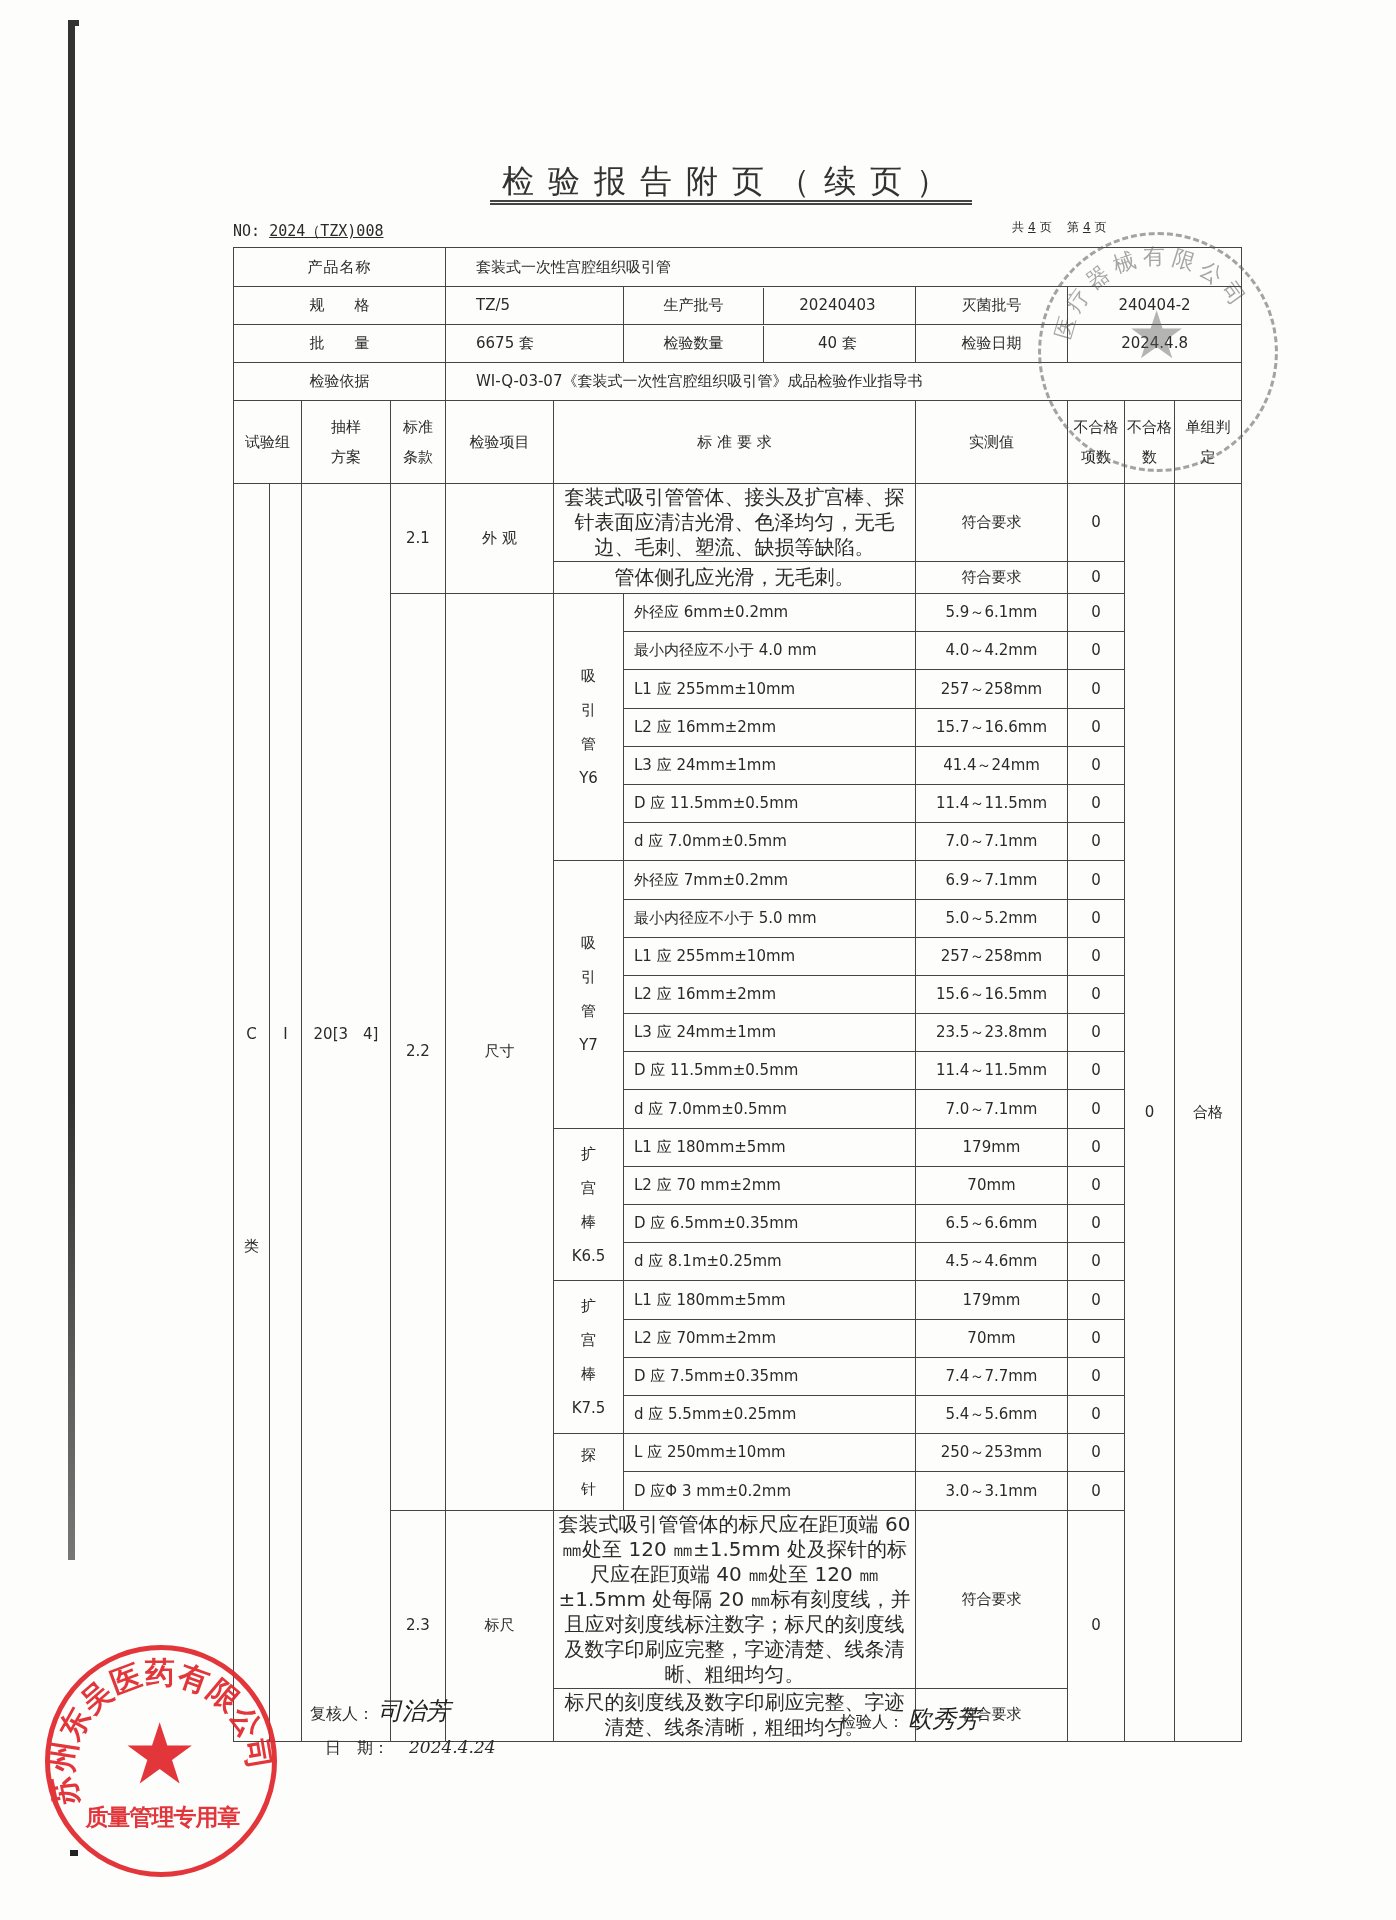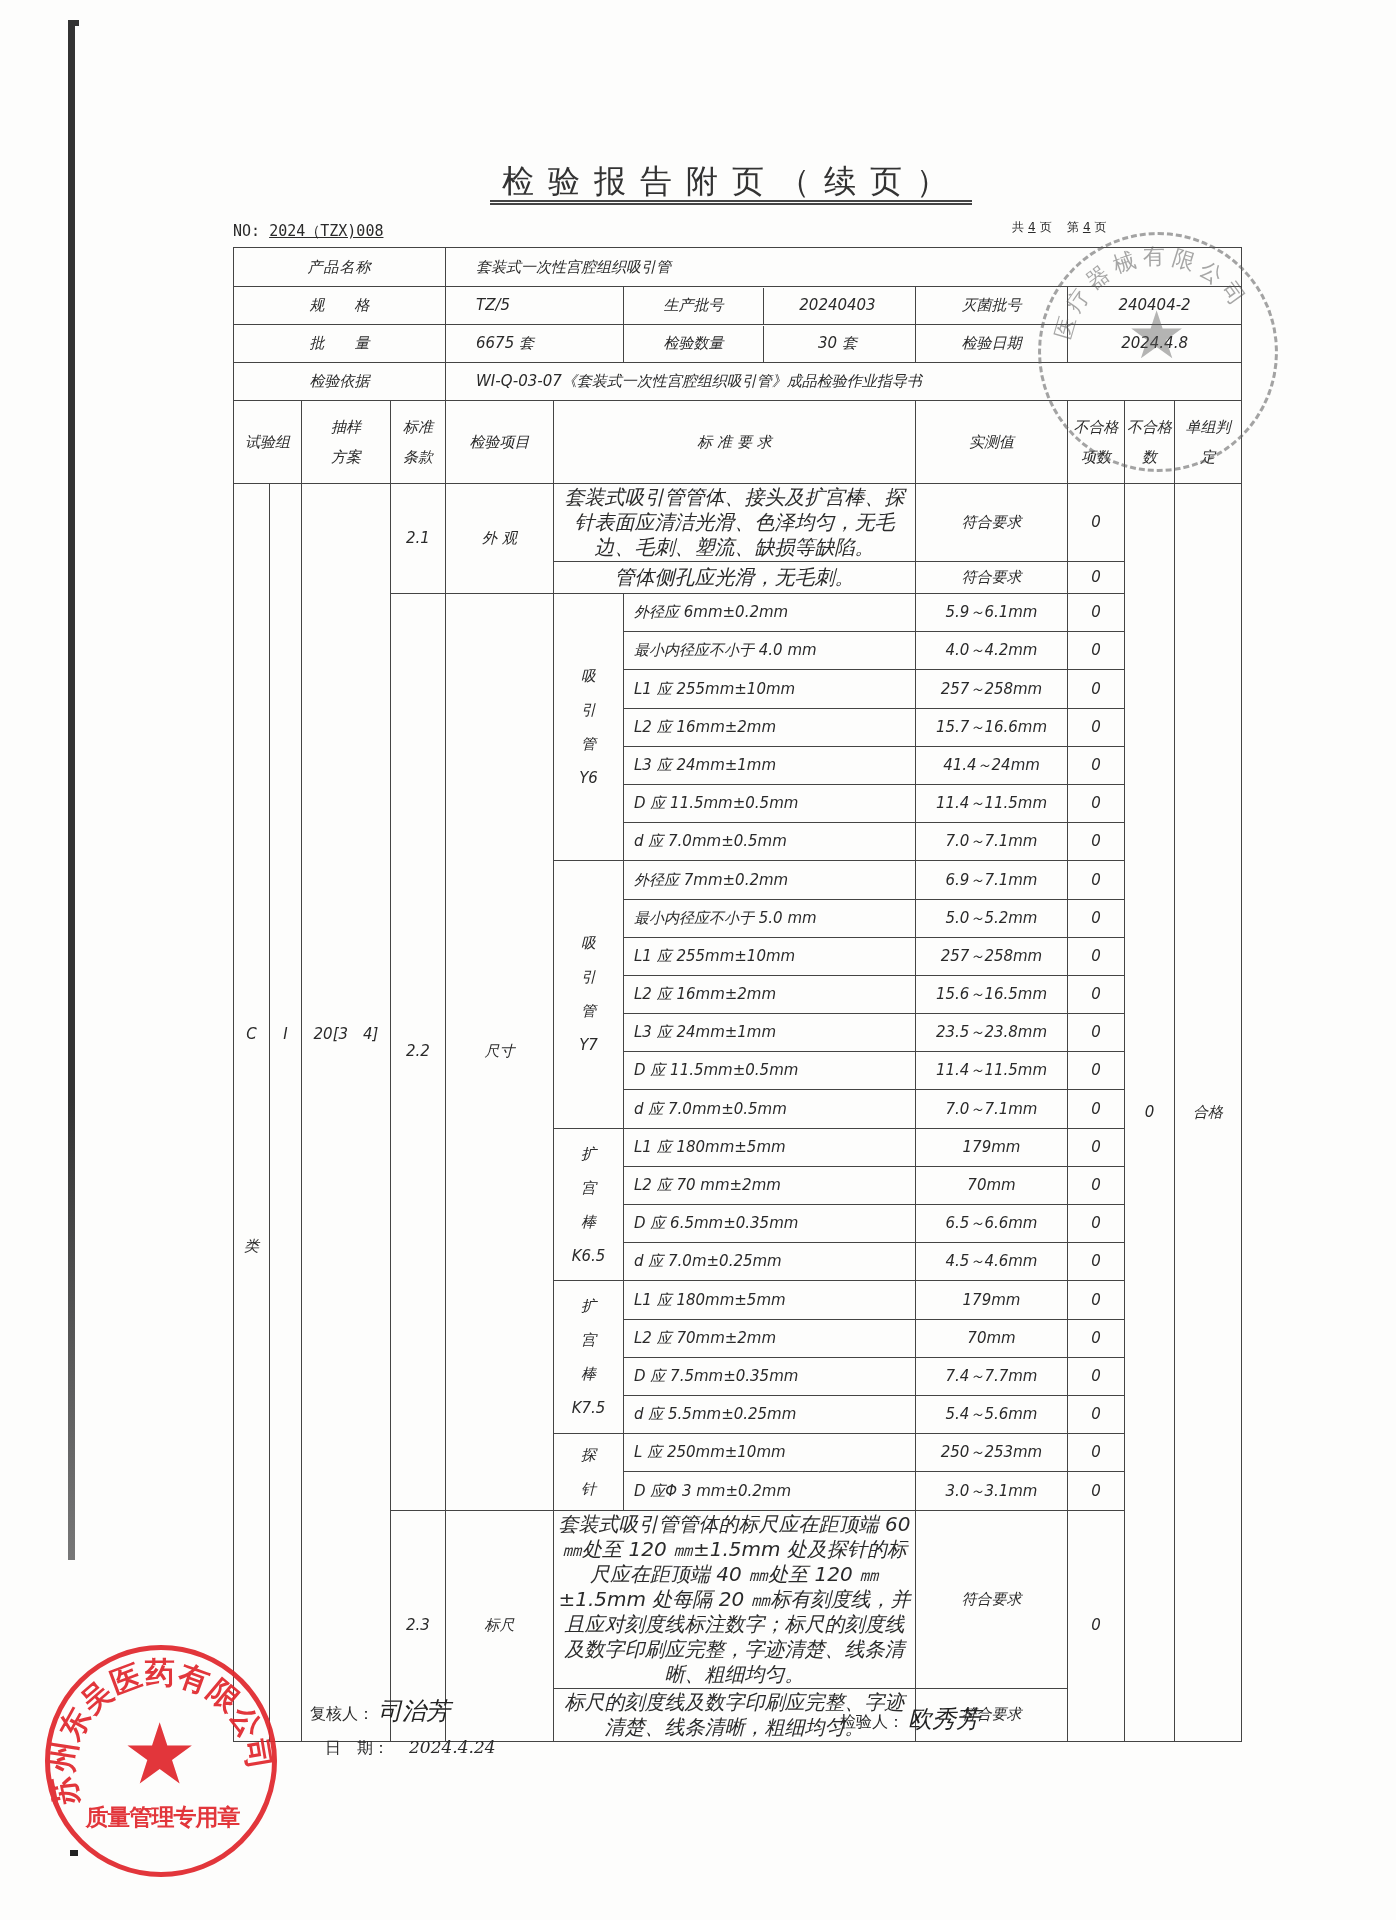--- a/index.html
+++ b/index.html
@@ -18,21 +18,21 @@
   }
   .title-ul { position:absolute; left:490px; top:200px; width:482px; height:5px;
     border-top:2px solid #444; border-bottom:2px solid #444; box-sizing:border-box; }
   .doc-no { position:absolute; left:233px; top:222px; font-size:15px; font-family:"DejaVu Sans Mono", monospace; }
   .doc-no .u { text-decoration:underline; }
   .page-info { position:absolute; left:1012px; top:219px; font-size:12px; white-space:nowrap; }
   .page-info .u { text-decoration:underline; padding:0 4px; }
 
   table.report {
     position:absolute; left:233px; top:247px; width:1008px;
-    border-collapse:collapse; table-layout:fixed; font-size:15px;font-style:italic;
+    border-collapse:collapse; table-layout:fixed; font-size:15px;
   }
   table.report td {
     border:1.5px solid #444; padding:0 4px; text-align:center; vertical-align:middle;
     line-height:1.25; overflow:hidden;
   }
   .lbl { letter-spacing:1px; }
   td.left { text-align:left !important; }
   td.req { text-align:left !important; padding-left:10px !important; }
   td.para { text-align:right; font-size:20px; line-height:19px; padding:1px 2px !important; }
   .vert { line-height:34px; }
@@ -110,21 +110,21 @@
       </td>
       <td>灭菌批号</td>
       <td colspan="3">240404-2</td>
     </tr>
     <tr style="height:38px">
       <td colspan="4" style="white-space:pre">批　　量</td>
       <td colspan="2" class="left" style="padding-left:30px">6675 套</td>
       <td style="text-align:left;padding-left:0">
         <div style="display:flex;height:36px;align-items:center">
           <span style="width:139px;text-align:center;border-right:1.5px solid #444;height:100%;display:flex;align-items:center;justify-content:center">检验数量</span>
-          <span style="flex:1;text-align:center">30 套</span>
+          <span style="flex:1;text-align:center">40 套</span>
         </div>
       </td>
       <td>检验日期</td>
       <td colspan="3">2024.4.8</td>
     </tr>
     <tr style="height:38px">
       <td colspan="4">检验依据</td>
       <td colspan="7" class="left" style="padding-left:30px;white-space:nowrap">WI-Q-03-07《套装式一次性宫腔组织吸引管》成品检验作业指导书</td>
     </tr>
     <tr class="hdr">
@@ -267,21 +267,21 @@
         <td class="req">L2 应 70 mm±2mm</td>
         <td>70mm</td>
         <td>0</td>
       </tr>
       <tr style="height:38.2px">
         <td class="req">D 应 6.5mm±0.35mm</td>
         <td>6.5～6.6mm</td>
         <td>0</td>
       </tr>
       <tr style="height:38.2px">
-        <td class="req">d 应 7.0m±0.25mm</td>
+        <td class="req">d 应 8.1m±0.25mm</td>
         <td>4.5～4.6mm</td>
         <td>0</td>
       </tr>
       <tr style="height:38.2px">
         <td rowspan="4">
           <div class="vert">
             <div>扩</div>
             <div>宫</div>
             <div>棒</div>
             <div>K7.5</div>

